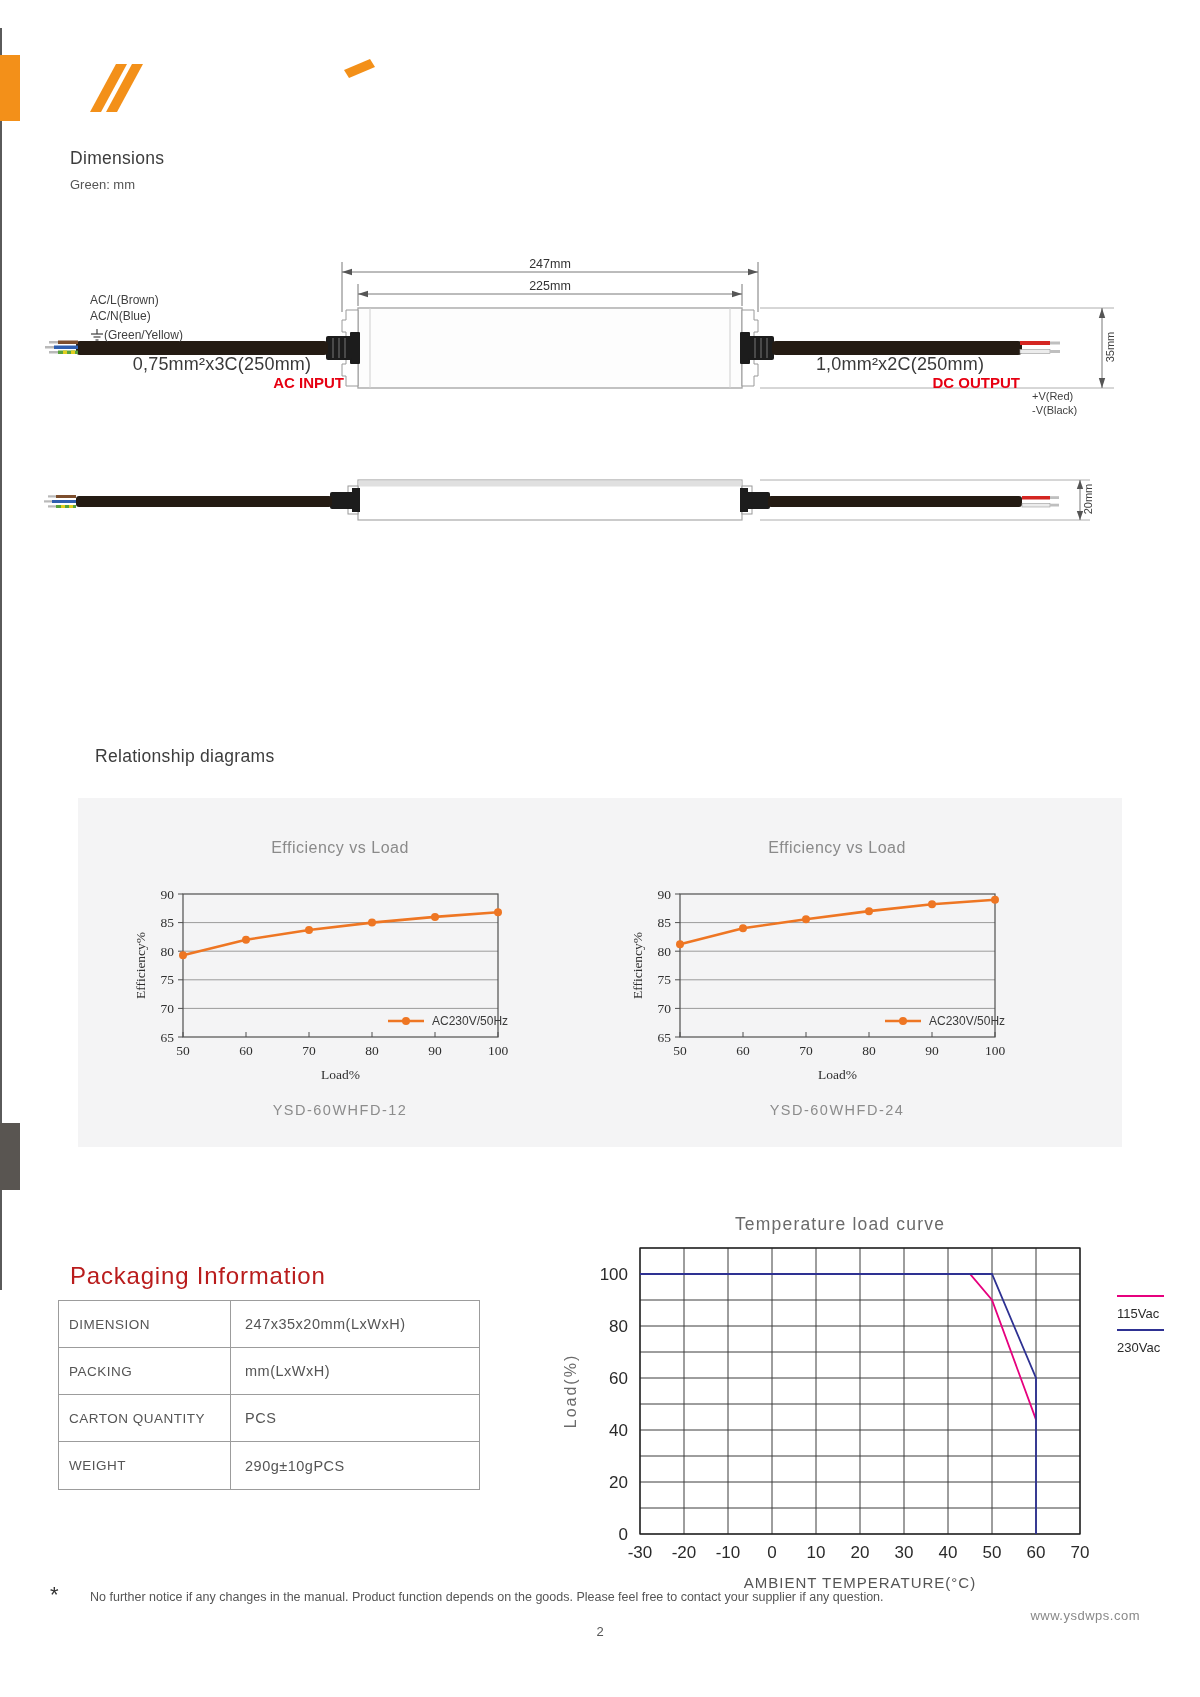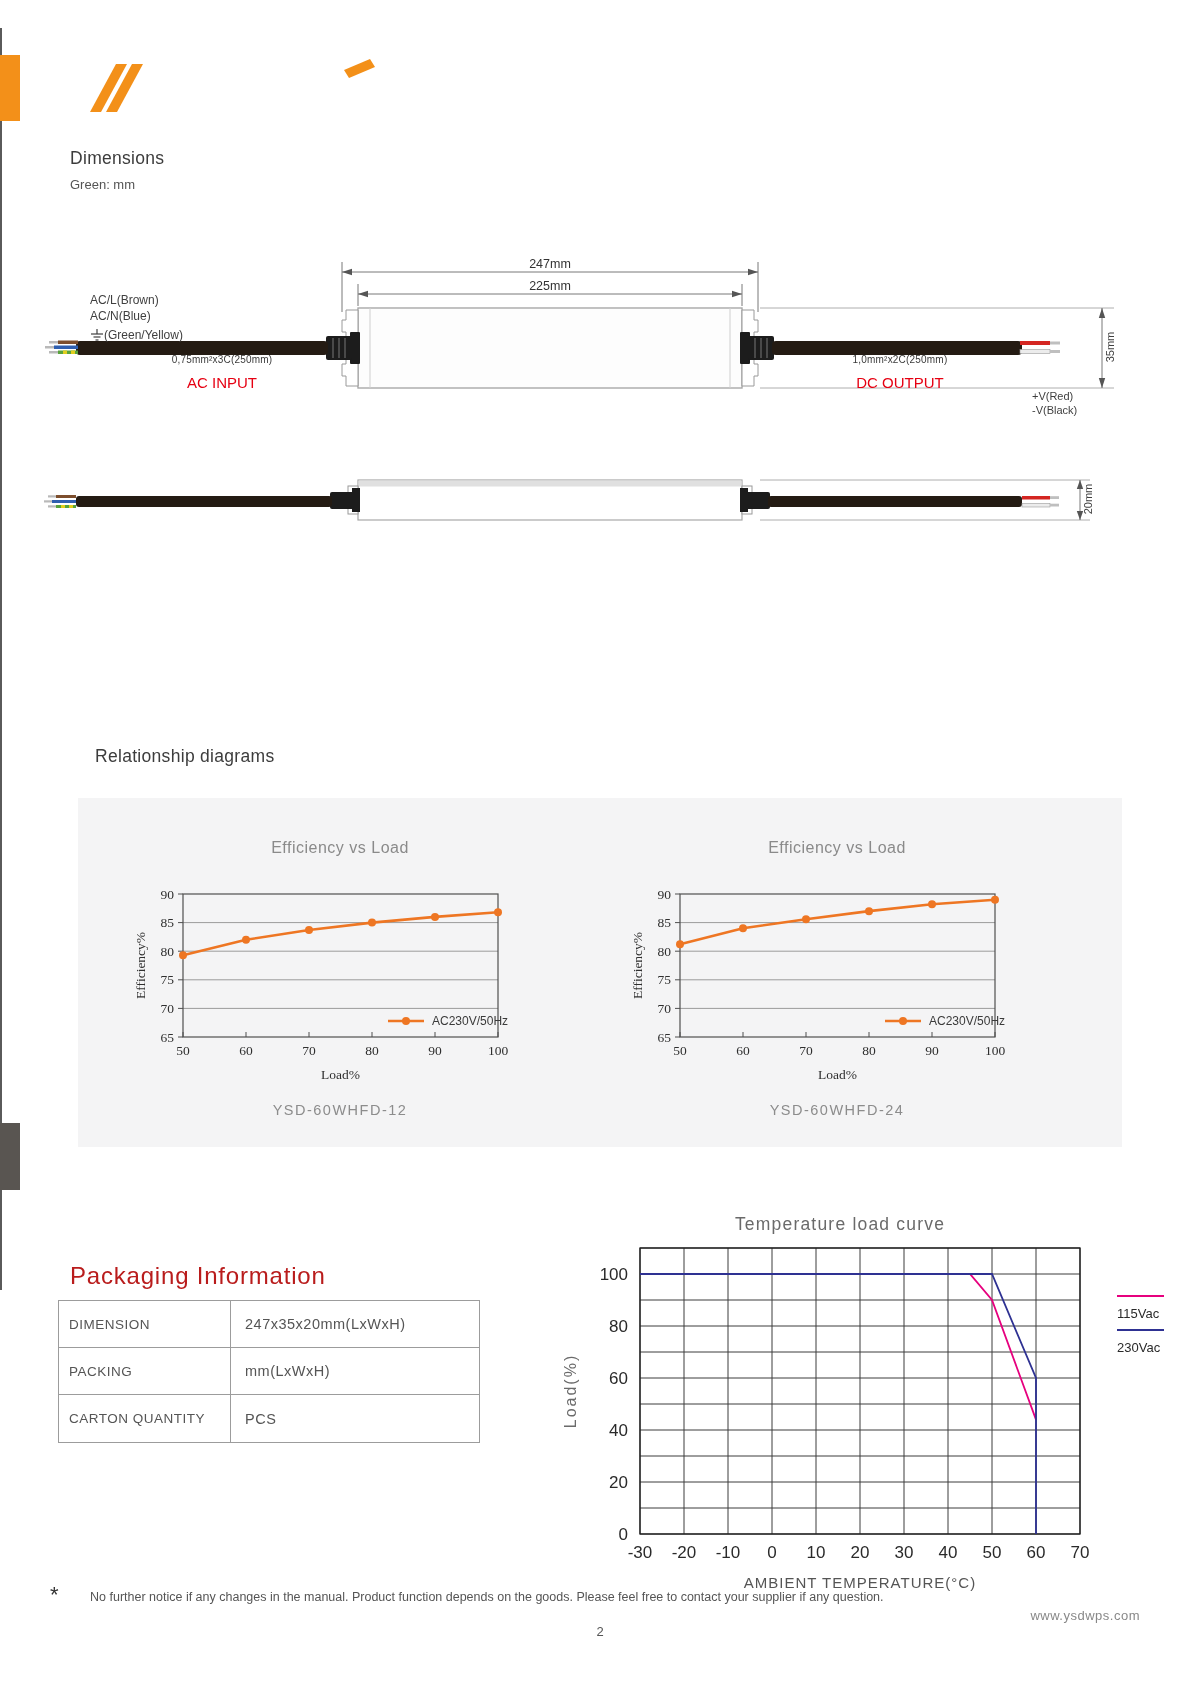--- a/index.html
+++ b/index.html
@@ -12,22 +12,22 @@
   .h-light{font-size:24px;color:#b91c1c;letter-spacing:.8px}
   .subnote{font-size:13px;color:#555}
   
   .dim{stroke:#787878;stroke-width:1;fill:none}
   .dimext{stroke:#9a9a9a;stroke-width:.8;fill:none}
   .arr{fill:#555}
   .cap{fill:#fff;stroke:#9a9a9a;stroke-width:1}
   
   .dimtext{font-size:12.5px;color:#333;text-align:center}
   .dlab{font-size:12px;color:#3f3f3f;white-space:nowrap}
-  .cable{font-size:10px;color:#3a3a3a;text-align:center;letter-spacing:.2px}
-  .iored{font-size:15px;font-weight:normal;text-align:center}
+  .cable{font-size:18px;color:#3a3a3a;text-align:center;letter-spacing:.2px}
+  .iored{font-size:15px;font-weight:bold;text-align:right}
   .vlab{font-size:11px;color:#3f3f3f;white-space:nowrap}
   .rot{transform:rotate(-90deg);transform-origin:center;font-size:11px;color:#3f3f3f;
        text-align:center;white-space:nowrap}
   
   .panel{background:#f4f4f5}
   
   svg text{font-family:"Liberation Sans",sans-serif}
   .ct{font-size:16px;fill:#8a8a8a;text-anchor:middle;letter-spacing:.5px}
   .tl{font-family:"Liberation Serif",serif;font-size:13.5px;fill:#2f2f2f}
   .grid{stroke:#9b9b9b;stroke-width:1}
@@ -340,18 +340,22 @@
       <div class="pvalue">247x35x20mm(LxWxH)</div>
     </div>
     <div class="prow">
       <div class="plabel">PACKING</div>
       <div class="pvalue">mm(LxWxH)</div>
     </div>
     <div class="prow">
       <div class="plabel">CARTON QUANTITY</div>
       <div class="pvalue">PCS</div>
     </div>
+    <div class="prow">
+      <div class="plabel">WEIGHT</div>
+      <div class="pvalue">290g±10gPCS</div>
+    </div>
   </div>
 
 <div class="abs" style="left:50px;top:1582px;font-size:22px;color:#333">*</div>
 <div class="abs footnote" style="left:90px;top:1590px;width:960px">No further notice if any changes in the manual. Product function depends on the goods. Please feel free to contact your supplier if any question.</div>
 <div class="abs website" style="left:940px;top:1608px;width:200px;text-align:right">www.ysdwps.com</div>
 <div class="abs pagenum" style="left:540px;top:1624px;width:120px;text-align:center">2</div>
 
 </body></html>

